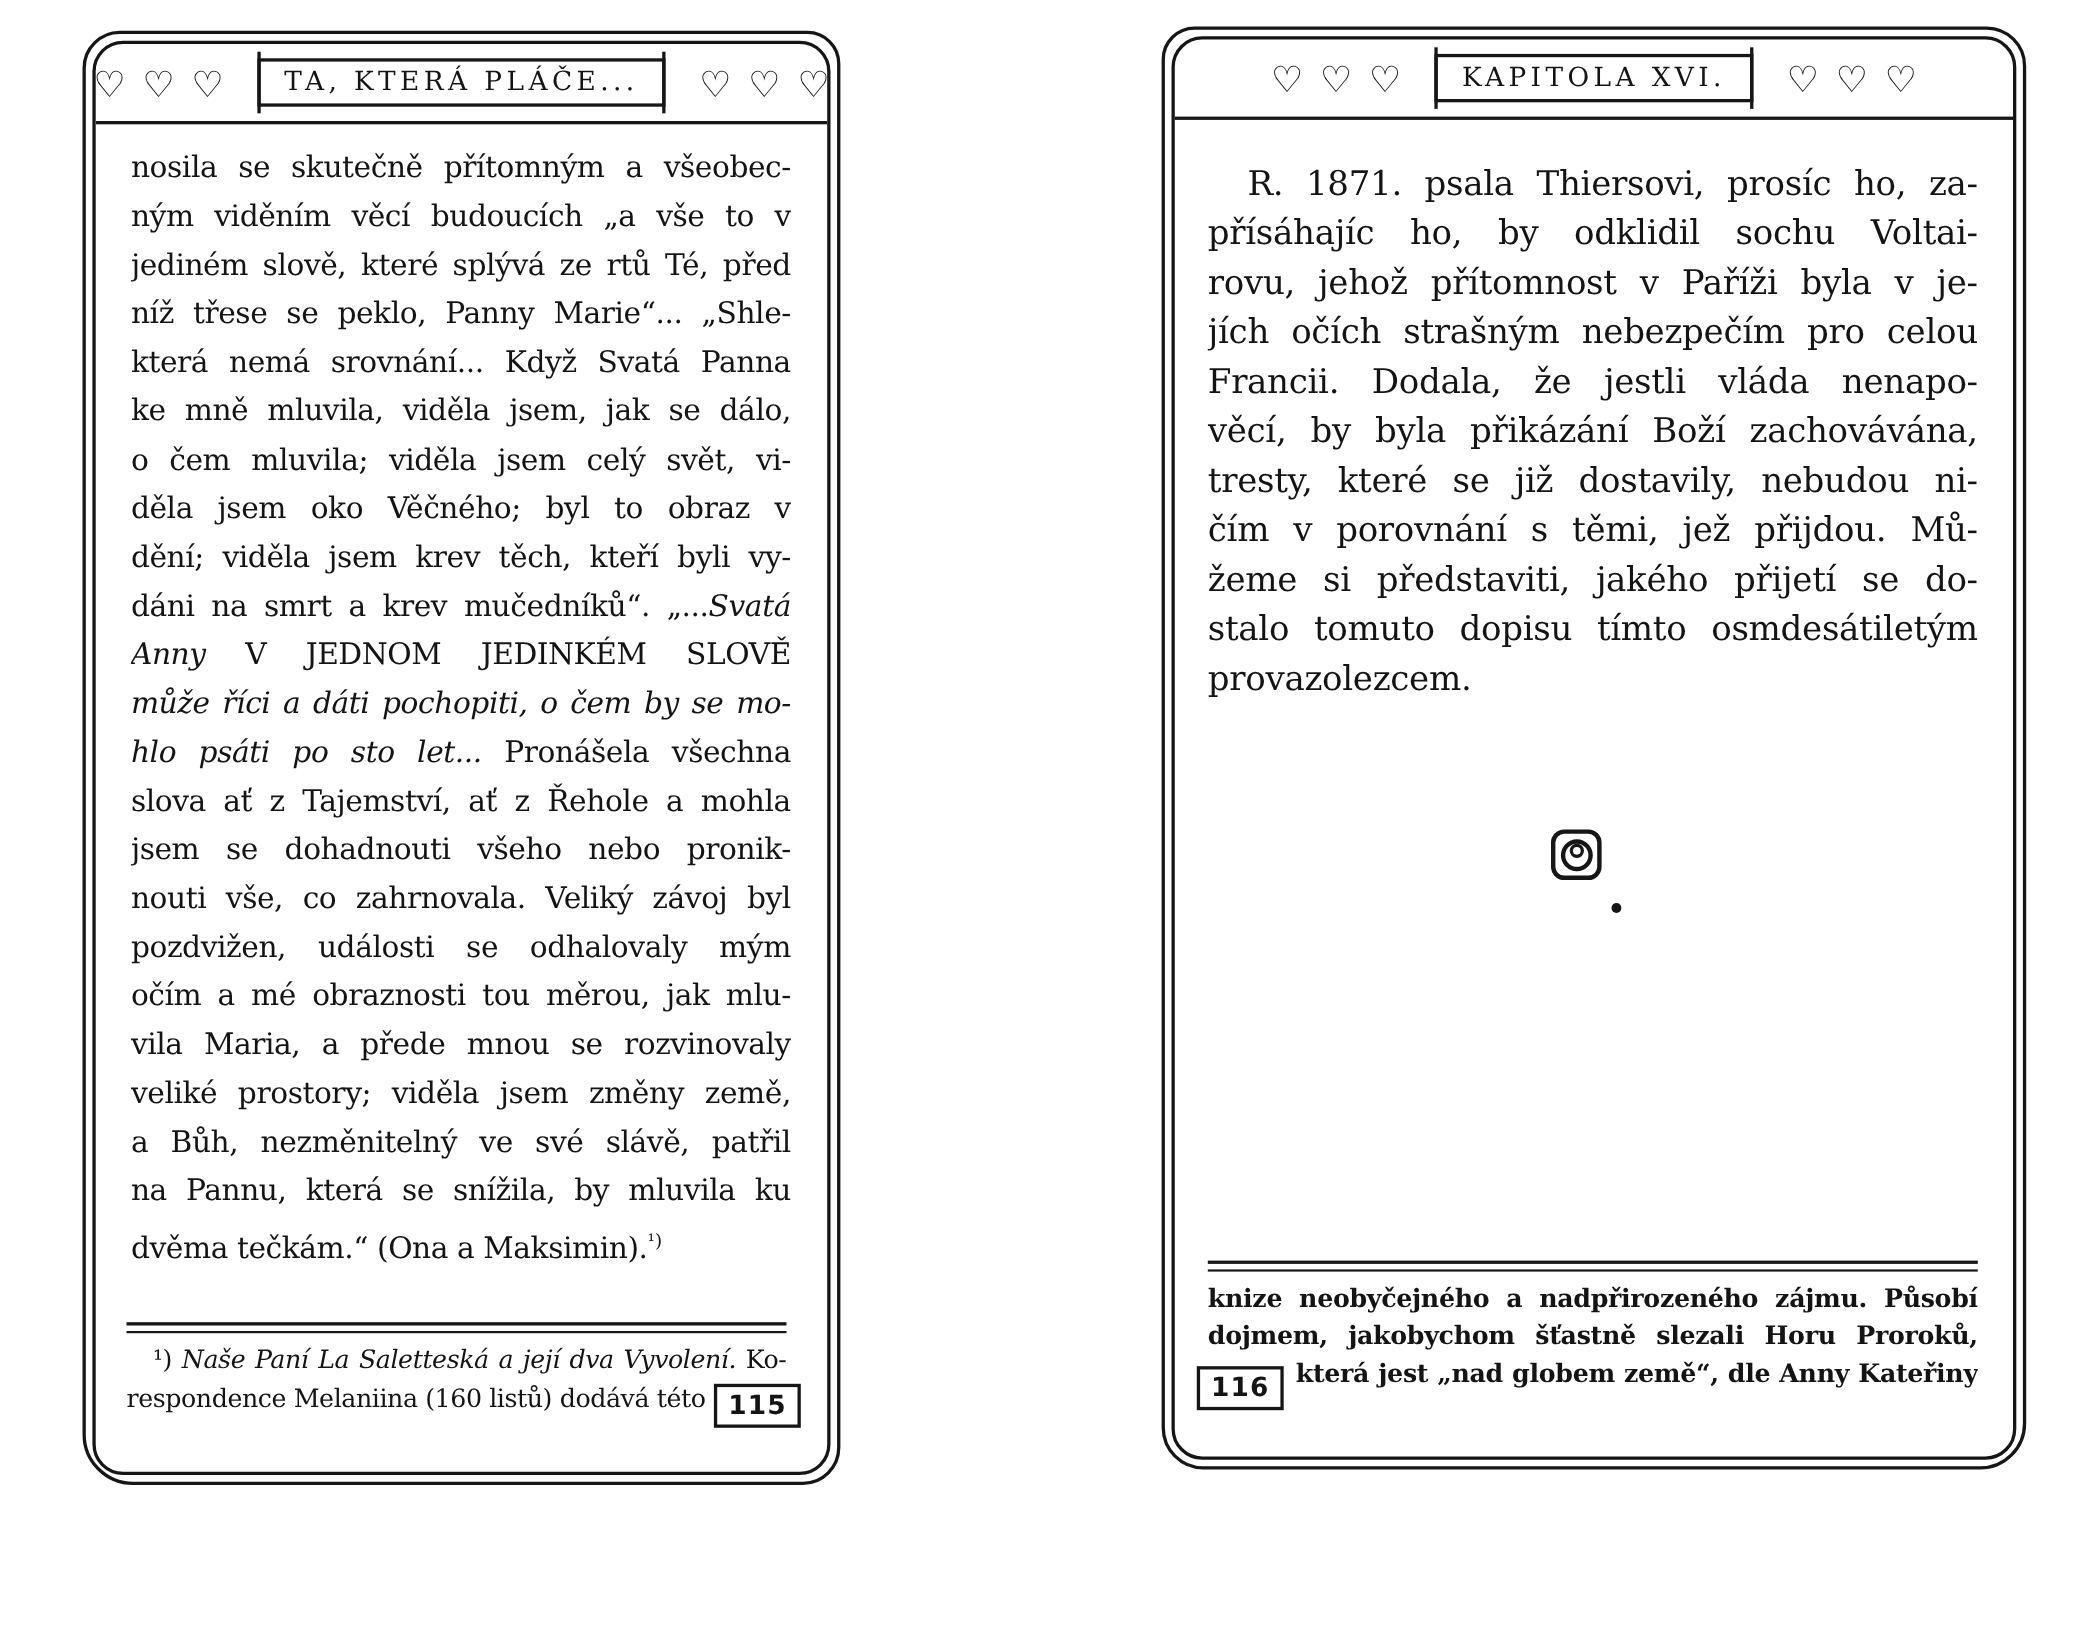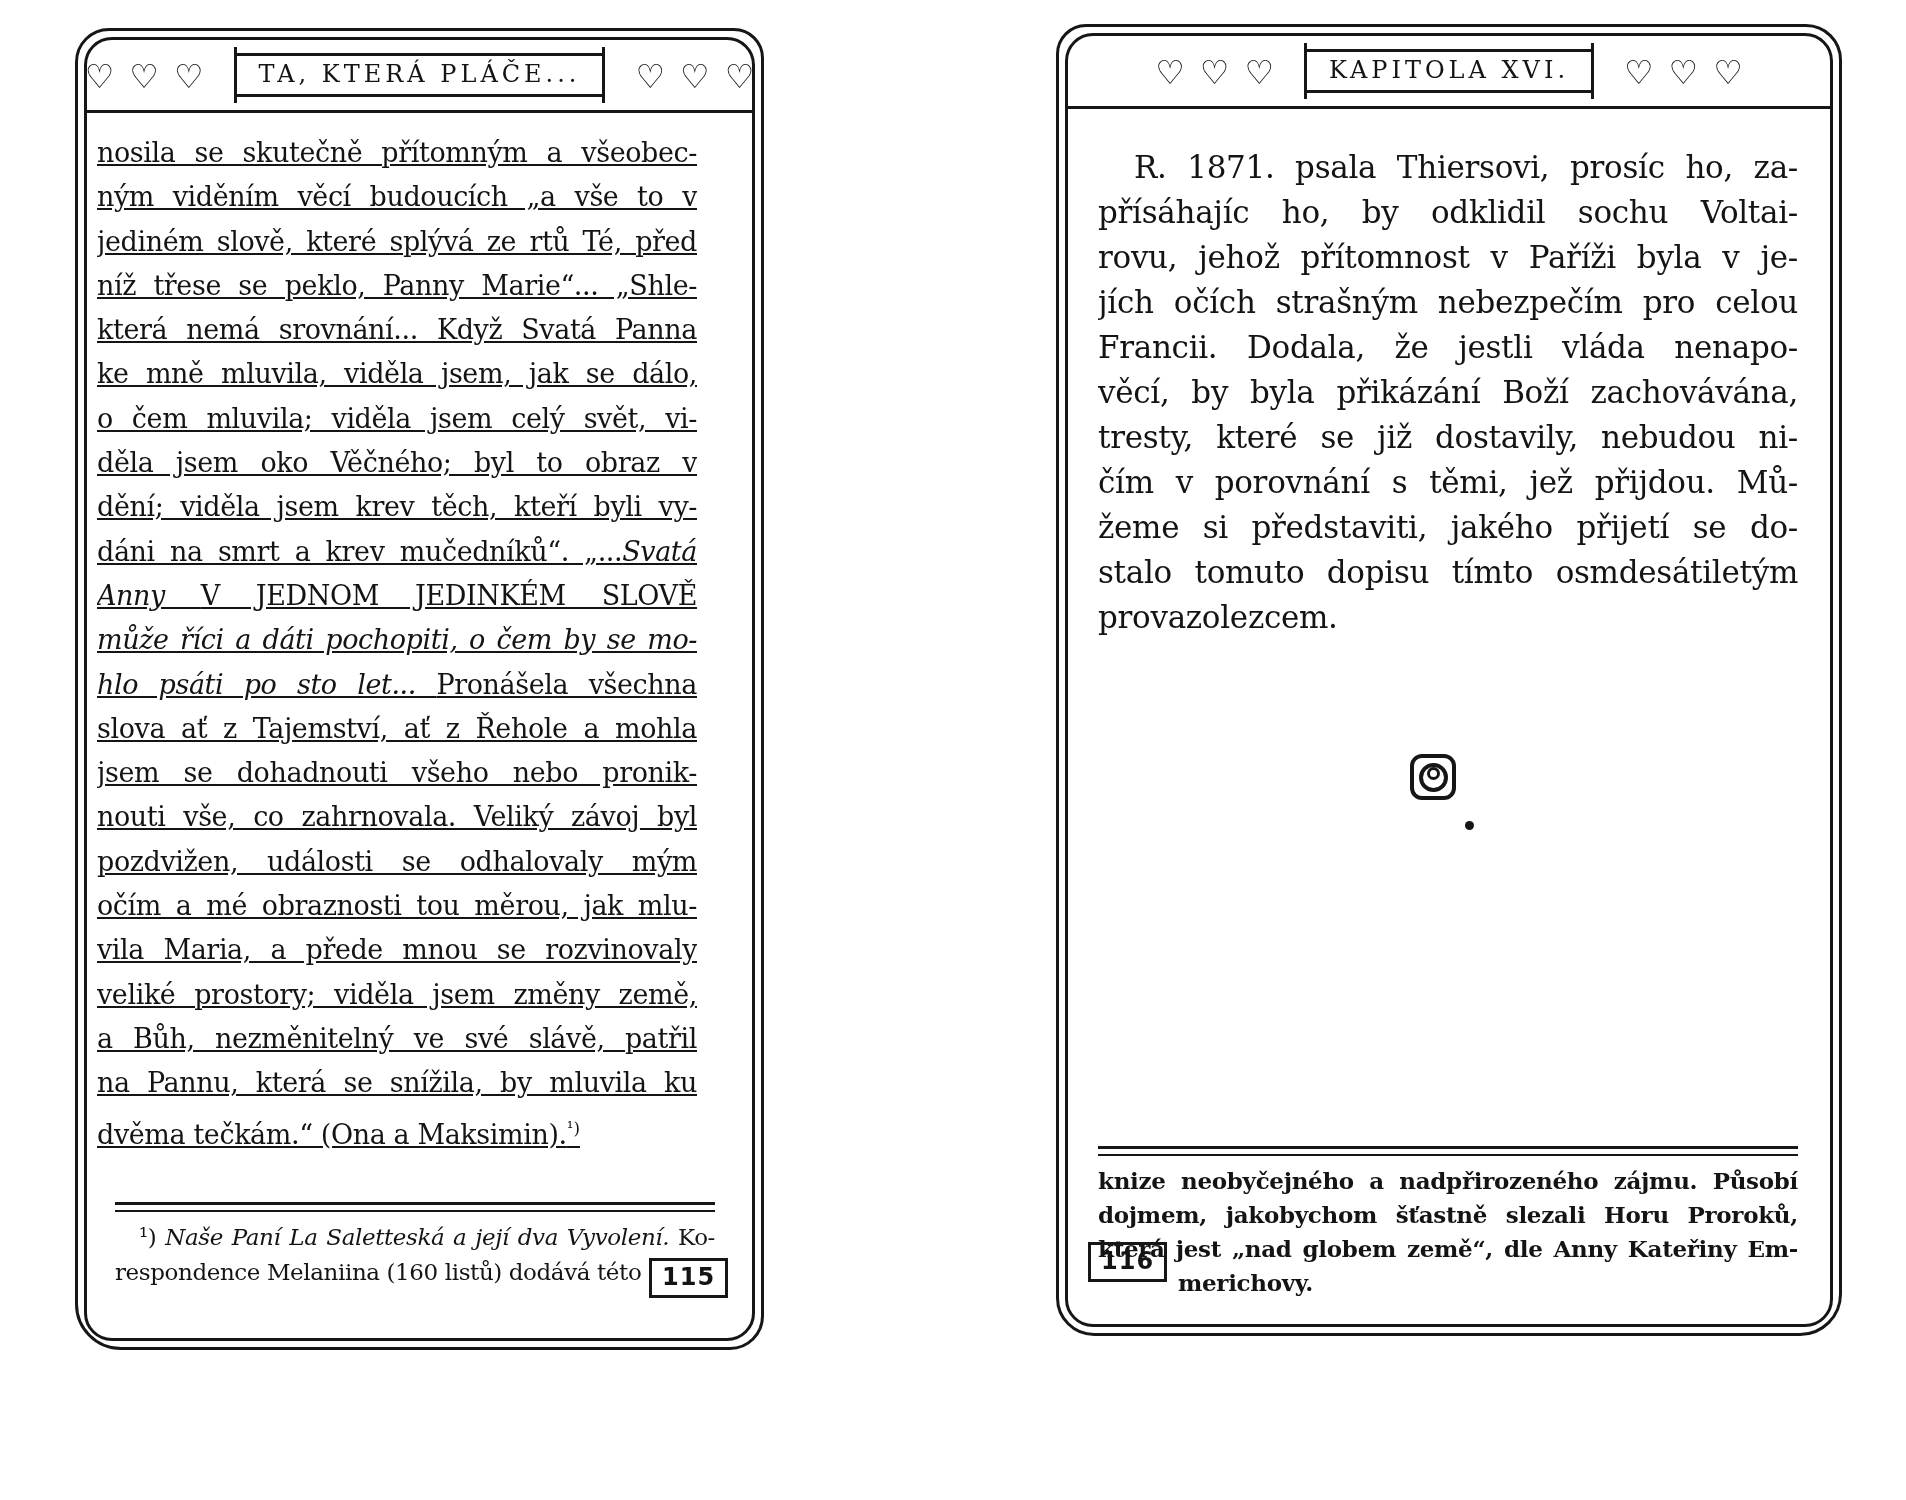--- a/index.html
+++ b/index.html
@@ -19,21 +19,21 @@
   .hearts{display:flex;gap:15px;font-family:"DejaVu Sans", sans-serif;font-size:33px;line-height:1;padding-top:3px;}
   .hearts span{display:inline-block;}
   .tbox{position:relative;border:3px solid #161616;padding:4px 22px 6px;margin:13px 12px;
         font-size:24px;letter-spacing:4px;white-space:nowrap;font-weight:500;}
   .tbox::before,.tbox::after{content:"";position:absolute;top:-9px;bottom:-9px;width:3px;background:#161616;}
   .tbox::before{left:-3px;}
   .tbox::after{right:-3px;}
 
   
   .body{position:relative;}
-  #left-page .body{padding:18px 0 0 10px;width:600px;text-decoration:underline;}
+  #left-page .body{padding:18px 0 0 32px;width:600px;}
   #right-page .body{padding:36px 0 0 30px;width:700px;}
   .tline{text-align:justify;overflow:hidden;white-space:normal;}
   .tline::after{content:"";display:inline-block;width:100%;height:0;}
   .tline.nojust{text-align:left;}
   .tline.nojust::after{content:none;}
   #left-page .body .tline{font-size:27px;line-height:44.3px;height:44.3px;letter-spacing:-0.4px;width:600px;}
   #right-page .body .tline{font-size:31px;line-height:45px;height:45px;letter-spacing:-0.3px;width:700px;}
   .tline.indent{text-indent:36px;}
   .it{font-style:italic;}
   .sup{font-size:0.62em;vertical-align:super;letter-spacing:0;}
@@ -148,18 +148,17 @@
     <div class="orn">
       <div class="orn-ring"></div>
     </div>
     <div class="orn-dot"></div>
     <div class="fn">
       <div class="fn-rule"></div>
       <div>
           <div class="tline"><span>knize neobyčejného a nadpřirozeného zájmu. Působí</span></div>
           <div class="tline"><span>dojmem, jakobychom šťastně slezali Horu Proroků,</span></div>
           <div class="tline"><span>která jest „nad globem země“, dle Anny Kateřiny Em-</span></div>
-          <div class="tline nojust"><span>merichovy.</span></div>
         </div>
     </div>
     <div class="pagebox">116</div>
   </div>
 </div>
 
 </body></html>

